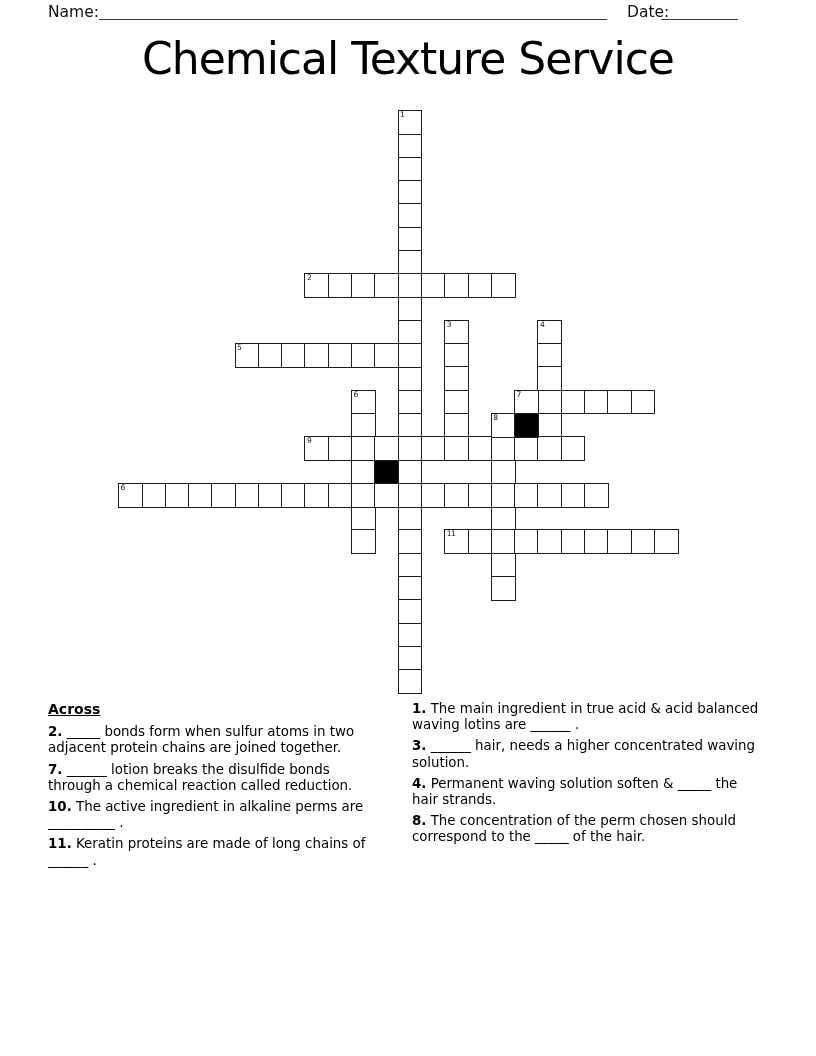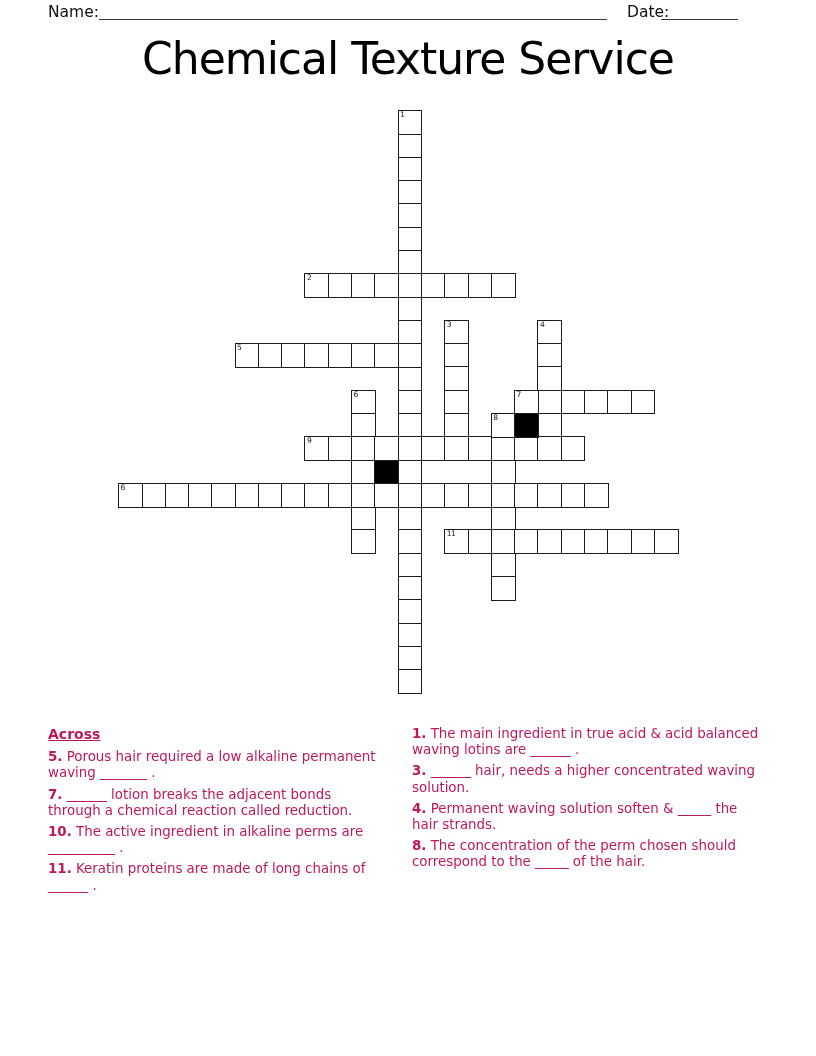--- a/index.html
+++ b/index.html
@@ -25,21 +25,21 @@
   .cell{
     position:absolute;box-sizing:border-box;width:24.8px;height:24.8px;
     border:1.6px solid #1c1c1c;background:#ffffff;z-index:1;
   }
   .cell.black{background:#000000;}
   .cellnum{
     position:absolute;top:0px;left:1.5px;font-size:7.6px;line-height:8.5px;
     color:#111;letter-spacing:-0.5px;
   }
   
-  .clues{position:absolute;top:726px;font-size:13.4px;line-height:16.2px;color:#be185d;}
+  .clues{position:absolute;top:701px;font-size:13.4px;line-height:16.2px;color:#000000;}
   .clues-across{left:48px;width:334px;}
   .clues-down{left:412px;width:350px;}
   .clues-heading{font-weight:700;text-decoration:underline;margin:0 0 7px 0;font-size:14px;}
   .clue{margin:0 0 5px 0;}
   .clue b{font-weight:700;}
 </style>
 </head>
 <body>
 
 <div class="page">
@@ -191,22 +191,22 @@
       <div class="cell" style="left: 584px; top: 529.4px;"></div>
       <div class="cell" style="left: 607.3px; top: 529.4px;"></div>
       <div class="cell" style="left: 630.6px; top: 529.4px;"></div>
       <div class="cell" style="left: 653.9px; top: 529.4px;"></div>
       <div class="cell black" style="left: 514.1px; top: 412.9px; z-index: 3;"></div>
       <div class="cell black" style="left: 374.3px; top: 459.5px; z-index: 3;"></div>
     </div>
 
   <div class="clues clues-across">
     <div class="clues-heading">Across</div>
-    <p class="clue"><b>5.</b> <span>Porous hair required a low alkaline permanent waving _______ .</span></p>
-    <p class="clue"><b>7.</b> <span>______ lotion breaks the adjacent bonds through a chemical reaction called reduction.</span></p>
+    <p class="clue"><b>2.</b> <span>_____ bonds form when sulfur atoms in two adjacent protein chains are joined together.</span></p>
+    <p class="clue"><b>7.</b> <span>______ lotion breaks the disulfide bonds through a chemical reaction called reduction.</span></p>
     <p class="clue"><b>10.</b> <span>The active ingredient in alkaline perms are __________ .</span></p>
     <p class="clue"><b>11.</b> <span>Keratin proteins are made of long chains of ______ .</span></p>
   </div>
 
   <div class="clues clues-down">
     <p class="clue"><b>1.</b> <span>The main ingredient in true acid &amp; acid balanced waving lotins are ______ .</span></p>
     <p class="clue"><b>3.</b> <span>______ hair, needs a higher concentrated waving solution.</span></p>
     <p class="clue"><b>4.</b> <span>Permanent waving solution soften &amp; _____ the hair strands.</span></p>
     <p class="clue"><b>8.</b> <span>The concentration of the perm chosen should correspond to the _____ of the hair.</span></p>
   </div>

